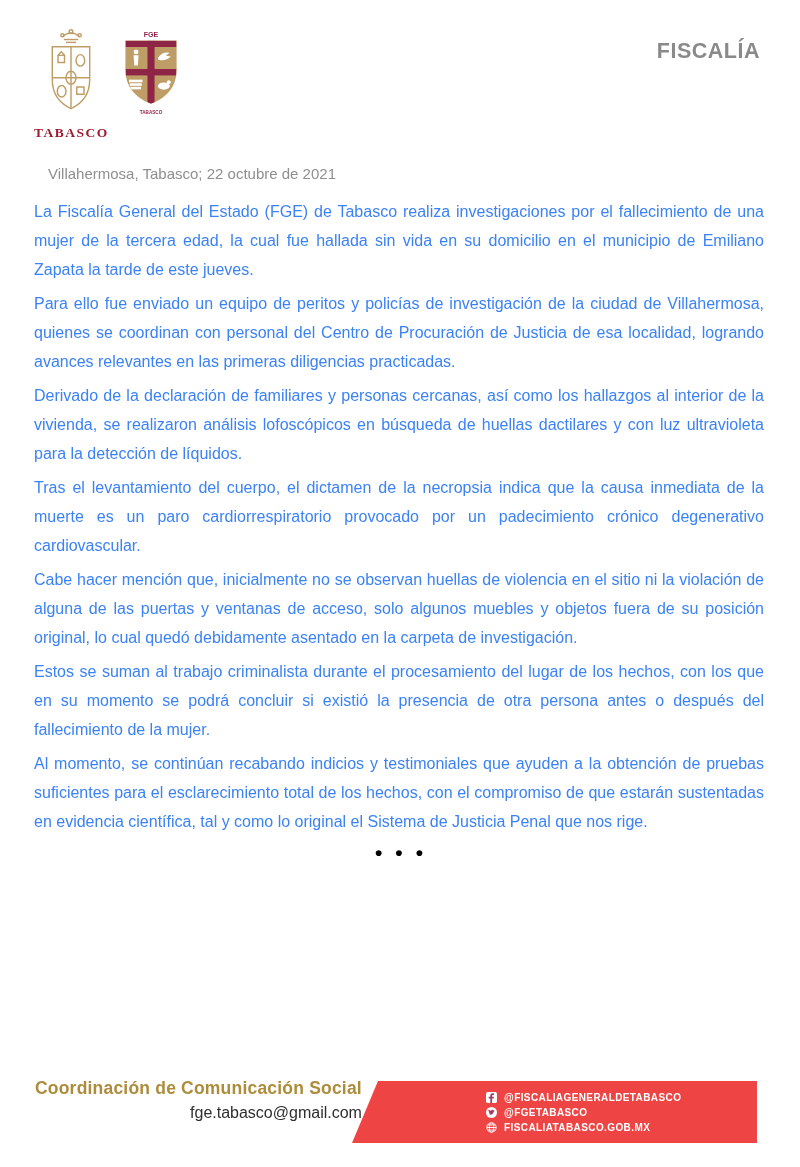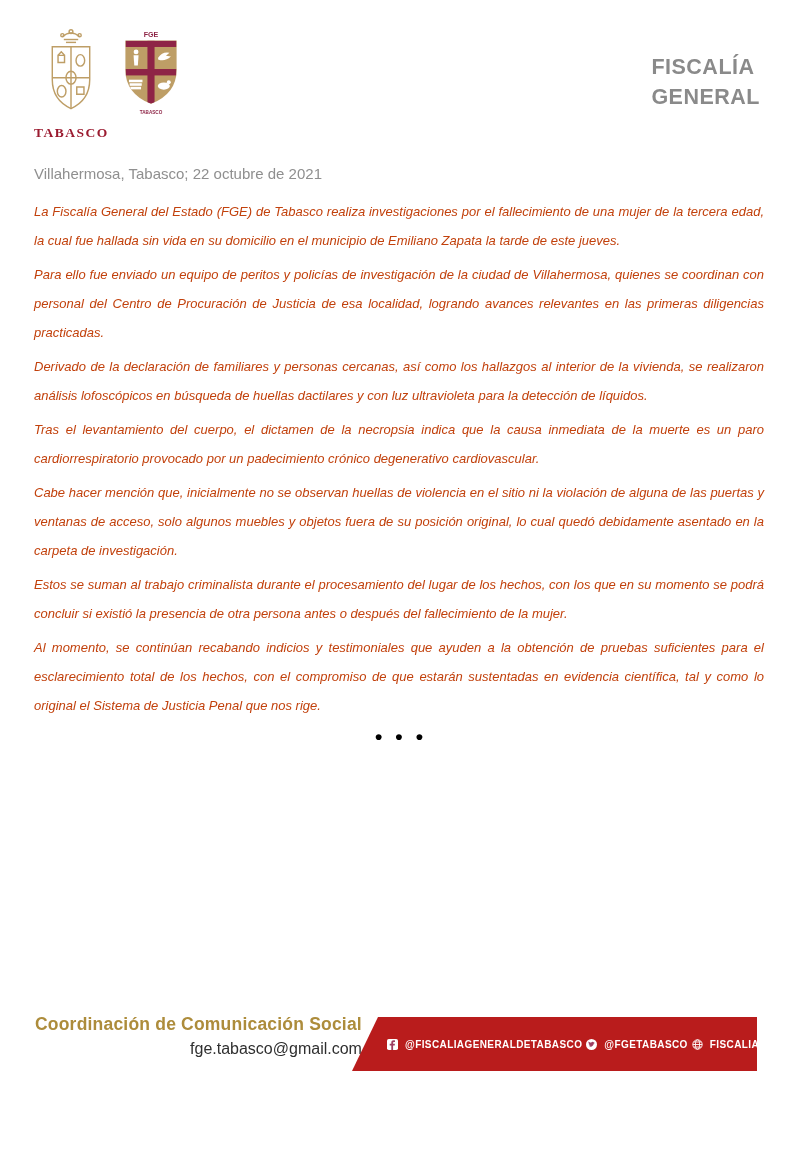--- a/index.html
+++ b/index.html
@@ -24,87 +24,87 @@
   .crest { display: flex; flex-direction: column; align-items: center; }
   .crest-label {
     font-family: "Liberation Serif", serif;
     font-weight: bold;
     color: #9b1b30;
     font-size: 13.5px;
     letter-spacing: 1.5px;
     margin-top: 2px;
   }
   .brand {
-    margin-top: 24px;
+    margin-top: 8px;
     text-align: left;
     color: #8a8a8a;
     font-weight: bold;
     font-size: 21.5px;
     line-height: 30px;
     letter-spacing: 0.5px;
   }
   
   .title {
     margin-top: 24px;
     text-align: center;
     font-weight: bold;
     font-size: 23.5px;
     line-height: 37px;
     color: #0d0d0d;
   }
   .dateline {
-    margin: 13px 34px 0 34px;
+    margin: 13px 34px 0 48px;
     color: #8f8f8f;
     font-size: 15px;
   }
   
   .article {
     margin: 15px 36px 0 34px;
   }
   .article p {
-    font-size: 13px;
+    font-size: 16px;
     line-height: 29px;
-    color: #c2410c;
+    color: #3b82f6;
     text-align: justify;
     margin-bottom: 5px;
-    font-style: italic;
   }
   .end-mark {
     margin-top: 5px;
     text-align: center;
     font-size: 21px;
     letter-spacing: 13px;
     padding-left: 13px; 
     color: #000;
     font-weight: bold;
   }
   
-  .footer { position: absolute; left: 0; top: 1012px; width: 800px; height: 60px; }
+  .footer { position: absolute; left: 0; top: 1076px; width: 800px; height: 60px; }
   .footer-left { position: absolute; left: 35px; top: 2px; }
   .footer-dept {
     color: #ad8c3b;
     font-weight: bold;
     font-size: 17.5px;
     letter-spacing: 0.2px;
   }
   .footer-email {
     margin-top: 5px;
     color: #2f2f2f;
     font-size: 16px;
     text-align: right;
   }
   .social-ribbon {
     position: absolute;
     left: 352px;
     top: 5px;
     width: 405px;
-    height: 54px;
-    background: #b91c1c;
+    height: 62px;
+    background: #ef4444;
     clip-path: polygon(26px 0, 100% 0, 100% 100%, 0 100%);
     display: flex;
+    flex-direction: column;
     justify-content: center;
     gap: 4px;
     padding-left: 134px;
   }
   .social-row { display: flex; align-items: center; gap: 7px; }
   .social-row .handle {
     color: #ffffff;
     font-weight: bold;
     font-size: 10px;
     letter-spacing: 0.4px;
@@ -169,21 +169,20 @@
 
           <ellipse cx="63" cy="81" rx="8.5" ry="5"></ellipse>
           <circle cx="70" cy="75.5" r="2.8"></circle>
         </g>
         <text x="45" y="120" text-anchor="middle" font-size="6.5" font-weight="bold" fill="#8e2446" font-family="Liberation Sans, sans-serif">TABASCO</text>
       </svg>
     </div>
 
     <div class="brand">
       <div>FISCALÍA</div>
-      <div>GENERAL</div>
     </div>
   </div>
 
   <div class="title">
   </div>
 
   <div class="dateline">Villahermosa, Tabasco; 22 octubre de 2021</div>
 
   <div class="article">
     <p>La Fiscalía General del Estado (FGE) de Tabasco realiza investigaciones por el fallecimiento de una mujer de la tercera edad, la cual fue hallada sin vida en su domicilio en el municipio de Emiliano Zapata la tarde de este jueves.</p>

